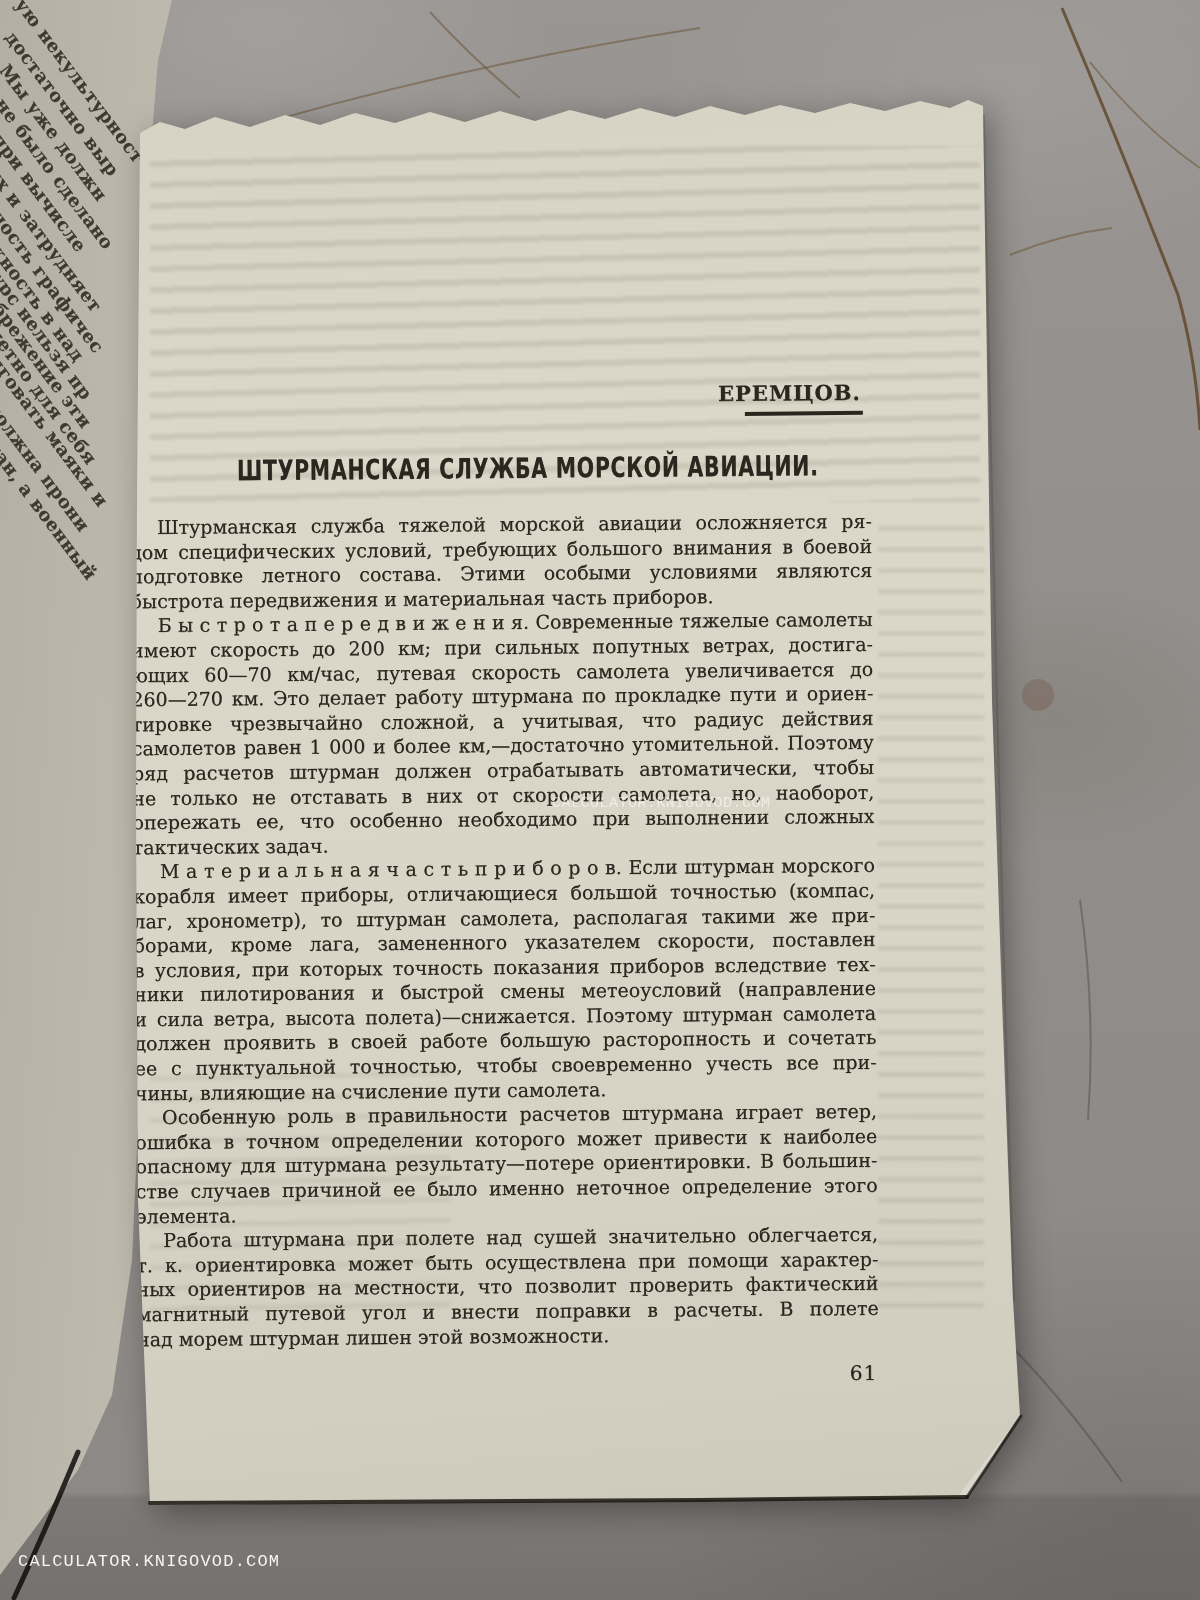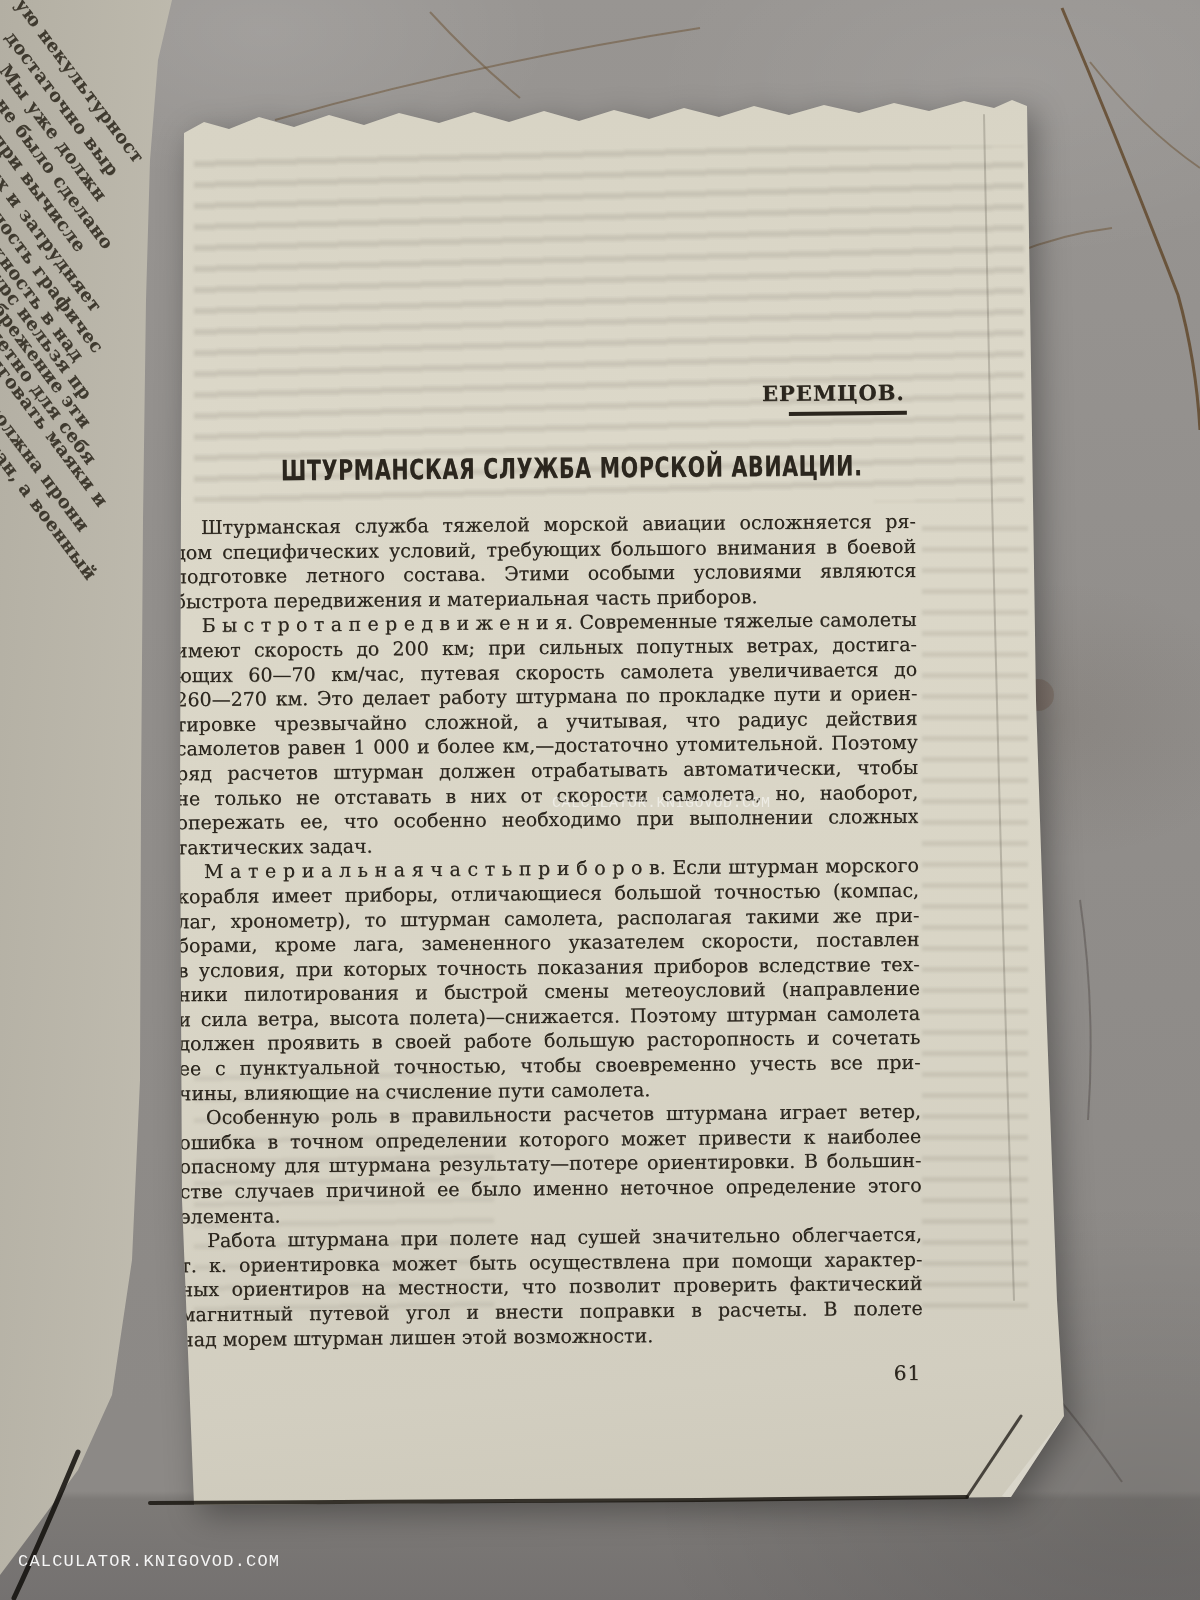--- a/index.html
+++ b/index.html
@@ -40,21 +40,21 @@
   }
   .curl-text{position:absolute;left:0;top:0;width:100%;height:100%;}
   .frag{
     position:absolute;white-space:nowrap;
     font-family:"DejaVu Serif",serif;font-weight:bold;font-size:18px;
     color:#3f3a2f;letter-spacing:.5px;
     transform:rotate(53deg);transform-origin:left top;
     text-shadow:.3px .3px .5px rgba(63,58,47,.5);
   }
   
-  .page-wrap{position:absolute;inset:0;z-index:4;filter:drop-shadow(7px 9px 16px rgba(0,0,0,.35));margin-left:44px;}
+  .page-wrap{position:absolute;inset:0;z-index:4;filter:drop-shadow(7px 9px 16px rgba(0,0,0,.35));}
   .page{
     position:absolute;inset:0;
     clip-path:polygon(140px 133px,160px 122px,185px 129px,215px 117px,250px 127px,285px 115px,320px 125px,355px 113px,395px 123px,430px 112px,465px 122px,500px 111px,535px 121px,570px 110px,605px 119px,640px 108px,675px 117px,710px 106px,745px 115px,780px 105px,815px 113px,850px 103px,885px 111px,920px 101px,950px 108px,968px 100px,983px 106px,986px 300px,992px 700px,1002px 1000px,1013px 1300px,1020px 1416px,967px 1497px,700px 1500px,400px 1503px,150px 1505px,138px 1200px,136px 800px,137px 500px);
     background:linear-gradient(176deg,#d6d2c3 0%,#dcd8c9 28%,#d9d5c6 60%,#d2cec0 85%,#cac6b7 100%);
     box-shadow:inset 0 0 70px rgba(120,110,88,.28), inset -18px 0 40px rgba(120,110,88,.18);
   }
   
   .bleed{position:absolute;pointer-events:none;}
   .bleed-a{
     left:150px;top:146px;width:830px;height:356px;

